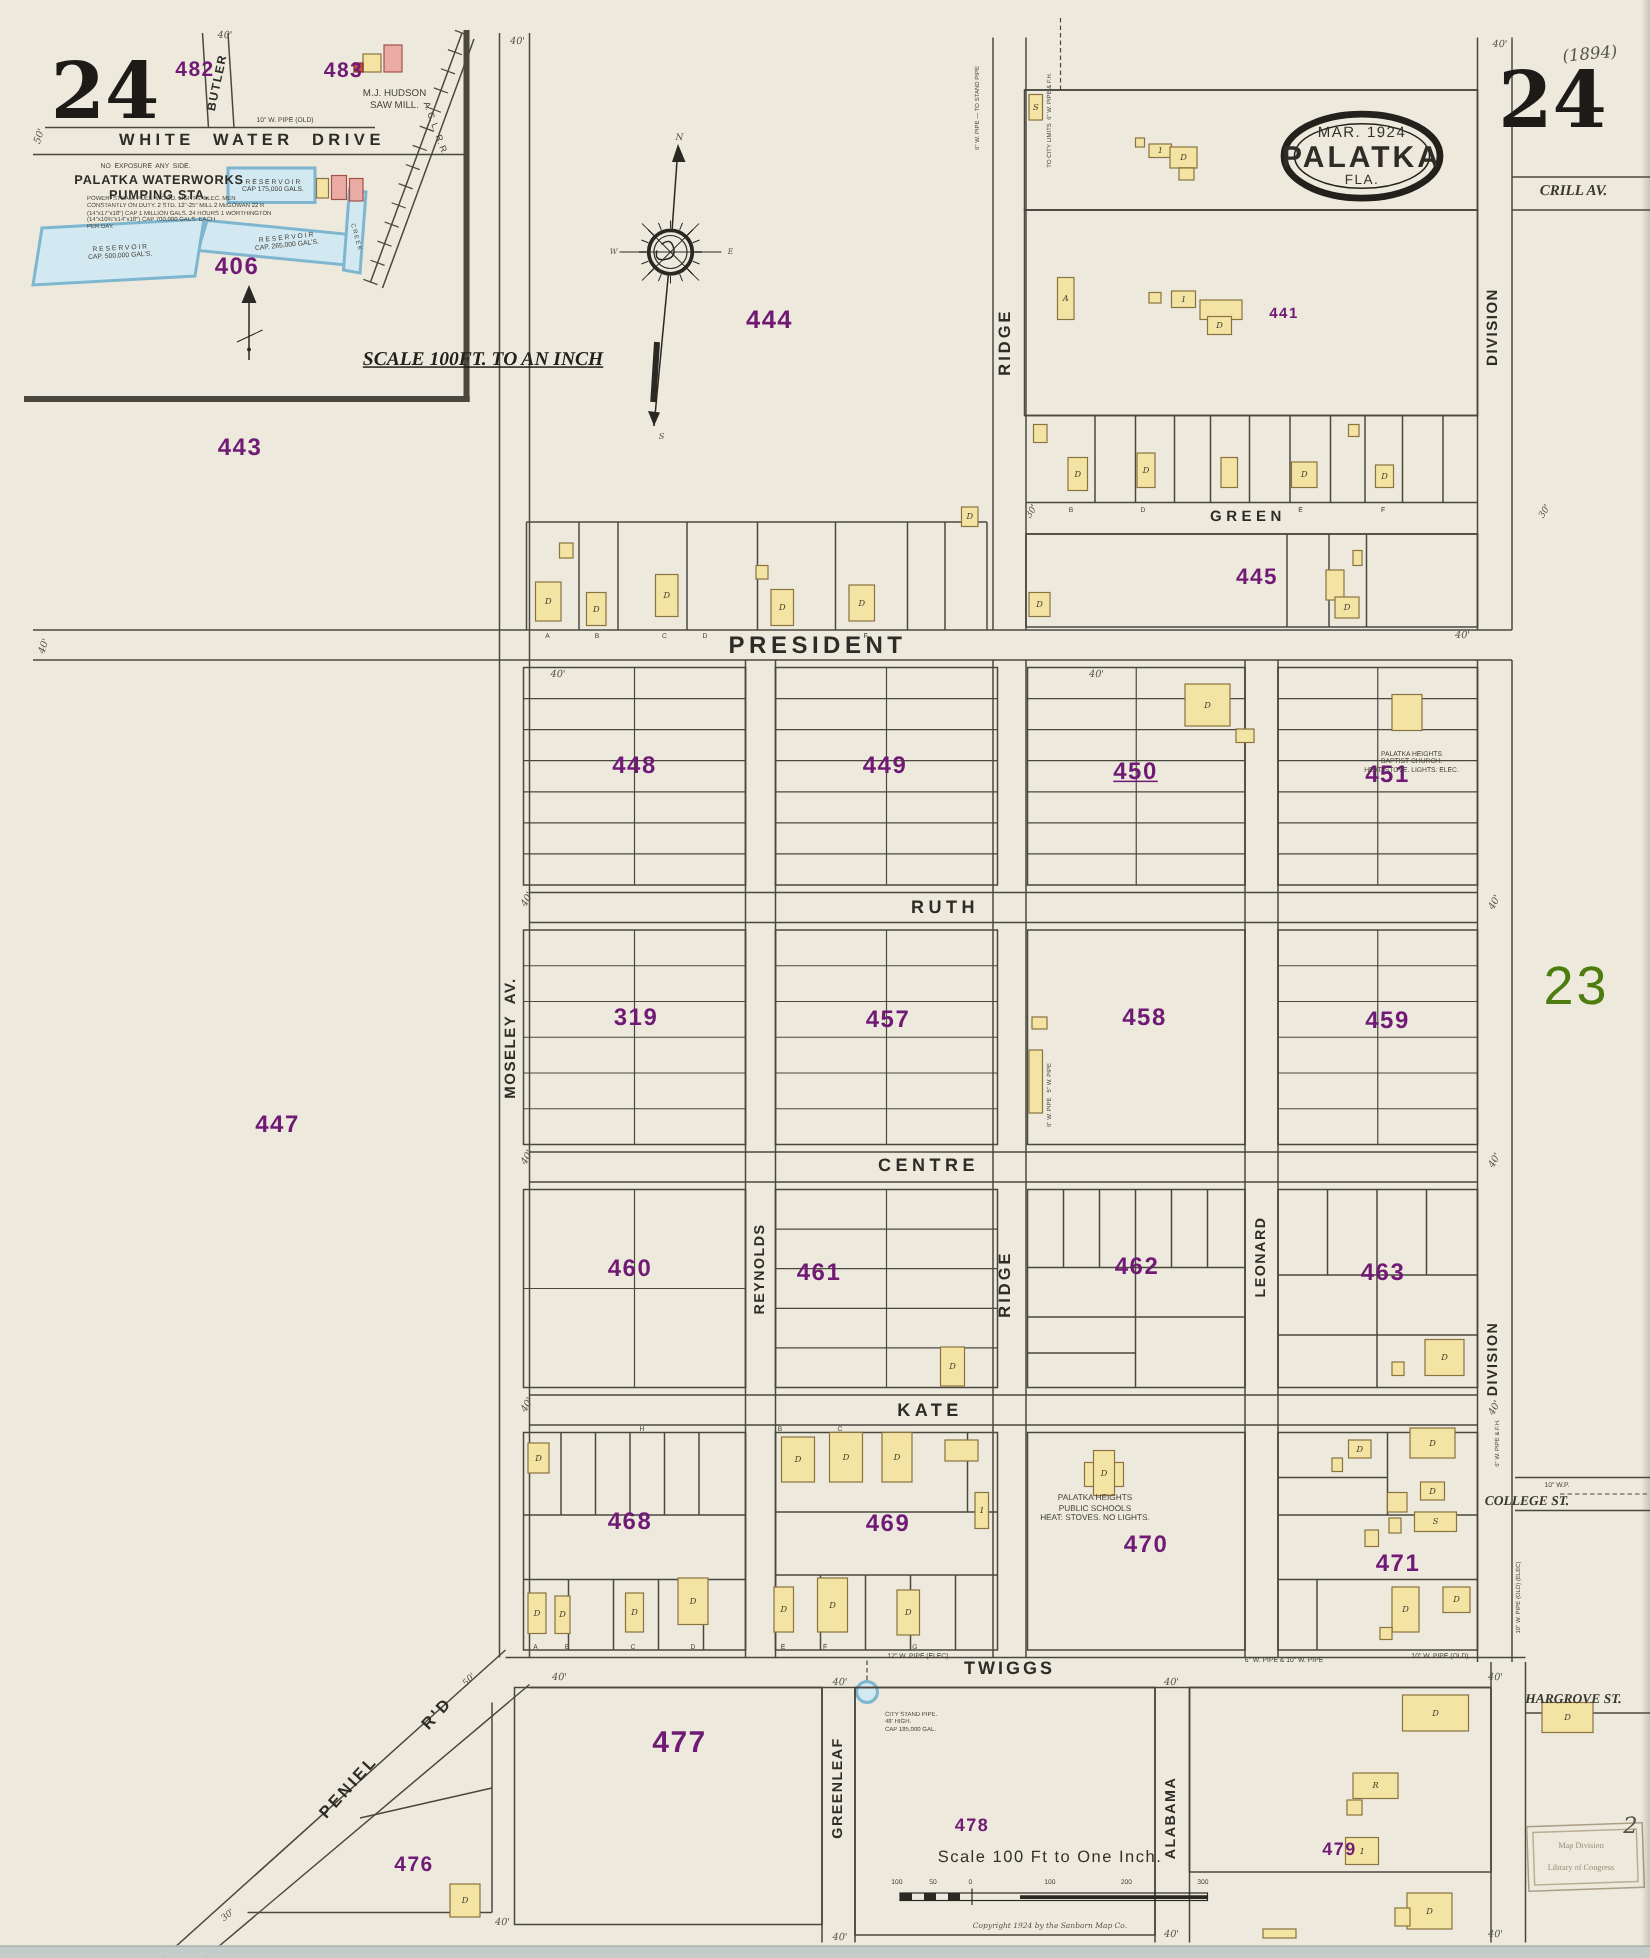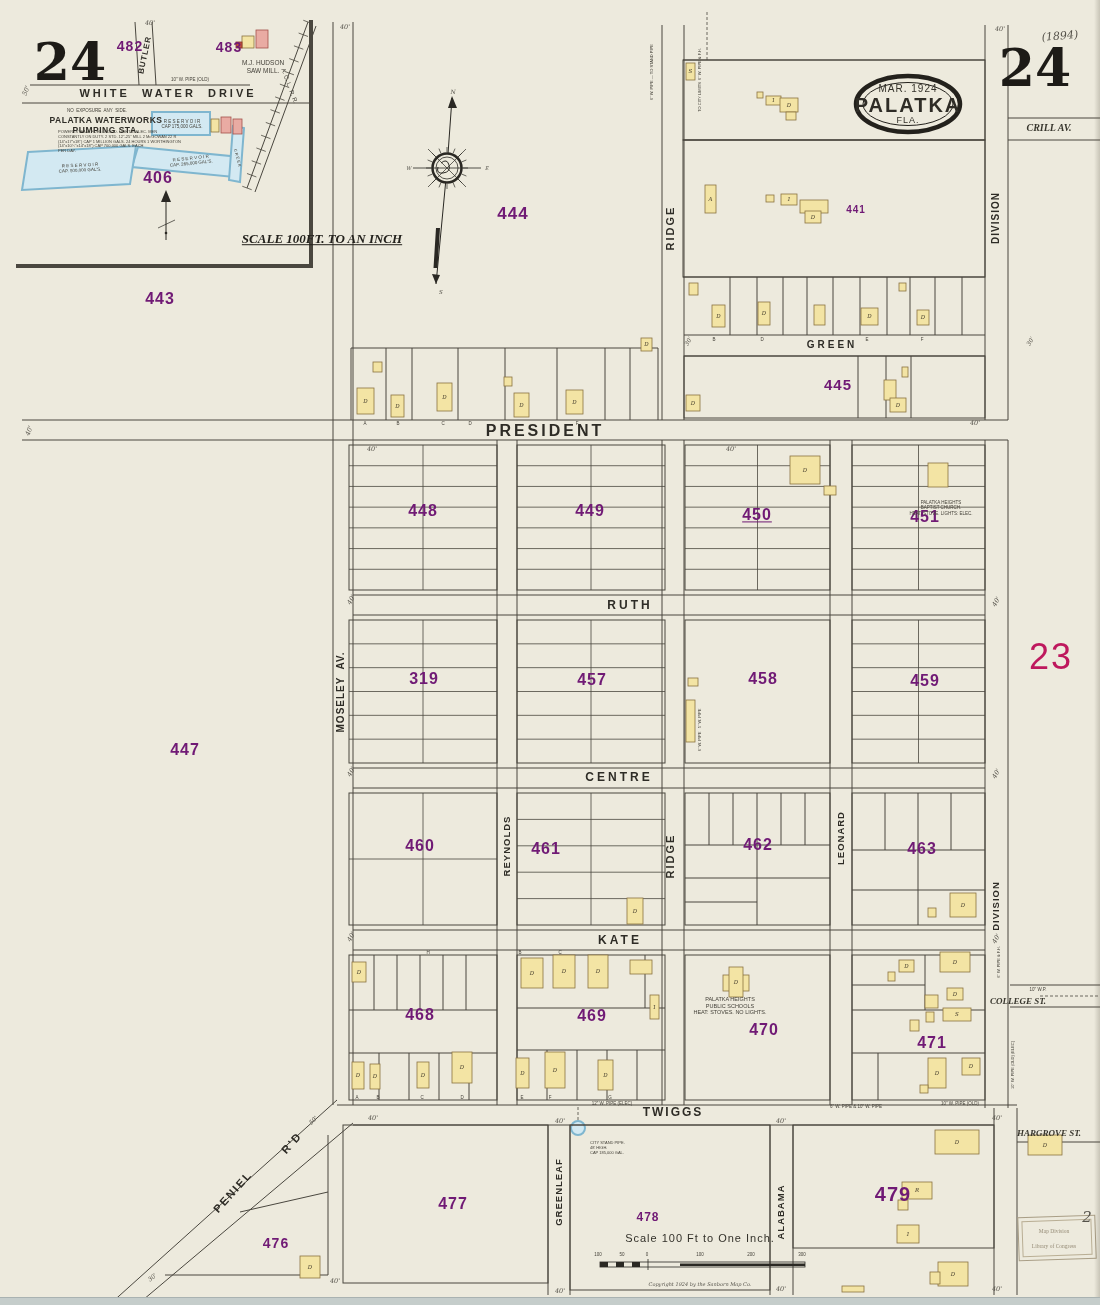--- a/index.html
+++ b/index.html
@@ -15,21 +15,21 @@
   #edge-right{position:absolute;right:0;top:0;width:6px;height:100%;
     background:linear-gradient(to right,rgba(0,0,0,0),rgba(90,85,70,.25));}
   #edge-bottom{position:absolute;left:0;bottom:0;width:100%;height:7px;
     background:#c5cdcb;border-top:1px solid #a9b2b1;}
   #map-svg{position:absolute;left:0;top:0;}
   .lbl{position:absolute;white-space:pre;text-align:center;line-height:1.2;
     color:#33312a;transform:translate(-50%,-50%);}
   .lbl.left{text-align:left;transform:translate(0,-50%);}
   .street{font-weight:bold;color:#2e2c26;}
   .serif{font-family:"DejaVu Serif",serif;font-weight:bold;color:#1d1b17;}
-  .stencil{color:#be185d;font-weight:normal;letter-spacing:2px;}
+  .stencil{color:#4d7c0f;font-weight:normal;letter-spacing:2px;}
   .hand{font-family:"DejaVu Serif",serif;font-style:italic;color:#55524a;}
   .ital{font-family:"Liberation Serif",serif;font-style:italic;font-weight:bold;color:#39372e;}
   .tiny{color:#45423a;}
   .scale-note{font-family:"Liberation Serif",serif;font-style:italic;font-weight:bold;
     text-decoration:underline;color:#23211c;}
   .stamp{font-family:"Liberation Serif",serif;color:#968c77;}
   .blocknum{font-weight:600;letter-spacing:1px;color:#701a75;}
   #loc-stamp{position:absolute;left:1018px;top:1216px;width:76px;height:42px;
     border:1px solid #a99e86;transform:rotate(-2deg);}
   #loc-stamp .inner{position:absolute;left:3px;top:3px;right:3px;bottom:3px;
@@ -523,23 +523,23 @@
 PUBLIC SCHOOLS
 HEAT: STOVES. NO LIGHTS.</div>
       <div class="lbl blocknum" style="left: 764px; top: 1030px; font-size: 16px; transform: translate(-50%, -50%);">470</div>
       <div class="lbl blocknum" style="left: 932px; top: 1043px; font-size: 16px; transform: translate(-50%, -50%);">471</div>
       <div class="lbl tiny" style="left: 612px; top: 1104px; font-size: 4.5px; transform: translate(-50%, -50%);">12" W. PIPE (ELEC)</div>
       <div class="lbl tiny" style="left: 856px; top: 1107px; font-size: 4.5px; transform: translate(-50%, -50%);">6" W. PIPE &amp; 10" W. PIPE</div>
       <div class="lbl tiny" style="left: 960px; top: 1104px; font-size: 4.5px; transform: translate(-50%, -50%);">10" W. PIPE (OLD)</div>
       <div class="lbl tiny" style="left: 1013px; top: 1065px; font-size: 4px; transform: translate(-50%, -50%) rotate(-90deg);">10" W. PIPE (OLD) (ELEC)</div>
       <div class="lbl tiny" style="left: 999px; top: 962px; font-size: 4px; transform: translate(-50%, -50%) rotate(-90deg);">6" W. PIPE &amp; F.H.</div>
       <div class="lbl blocknum" style="left: 276px; top: 1243px; font-size: 14px; transform: translate(-50%, -50%);">476</div>
-      <div class="lbl blocknum" style="left: 453px; top: 1204px; font-size: 16px; transform: translate(-50%, -50%);">477</div>
+      <div class="lbl blocknum" style="left: 453px; top: 1162px; font-size: 20px; transform: translate(-50%, -50%);">477</div>
       <div class="lbl blocknum" style="left: 648px; top: 1217px; font-size: 12px; transform: translate(-50%, -50%);">478</div>
-      <div class="lbl blocknum" style="left: 893px; top: 1194px; font-size: 20px; transform: translate(-50%, -50%);">479</div>
+      <div class="lbl blocknum" style="left: 893px; top: 1233px; font-size: 12px; transform: translate(-50%, -50%);">479</div>
       <div class="lbl tiny left" style="left: 590px; top: 1148px; font-size: 4px; transform: translate(0px, -50%);">CITY STAND PIPE.
 48' HIGH.
 CAP 185,000 GAL.</div>
       <div class="lbl" style="left: 700px; top: 1239px; font-size: 11px; letter-spacing: 1px; transform: translate(-50%, -50%);">Scale 100 Ft to One Inch.</div>
       <div class="lbl hand" style="left: 700px; top: 1284px; font-size: 5px; transform: translate(-50%, -50%);">Copyright 1924 by the Sanborn Map Co.</div>
       <div class="lbl stamp" style="left: 1054px; top: 1231px; font-size: 5.5px; transform: translate(-50%, -50%);">Map Division</div>
       <div class="lbl stamp" style="left: 1054px; top: 1246px; font-size: 5.5px; transform: translate(-50%, -50%);">Library of Congress</div>
       <div class="lbl tiny" style="left: 598px; top: 1255px; font-size: 4.5px; transform: translate(-50%, -50%);">100</div>
       <div class="lbl tiny" style="left: 622px; top: 1255px; font-size: 4.5px; transform: translate(-50%, -50%);">50</div>
       <div class="lbl tiny" style="left: 647px; top: 1255px; font-size: 4.5px; transform: translate(-50%, -50%);">0</div>

